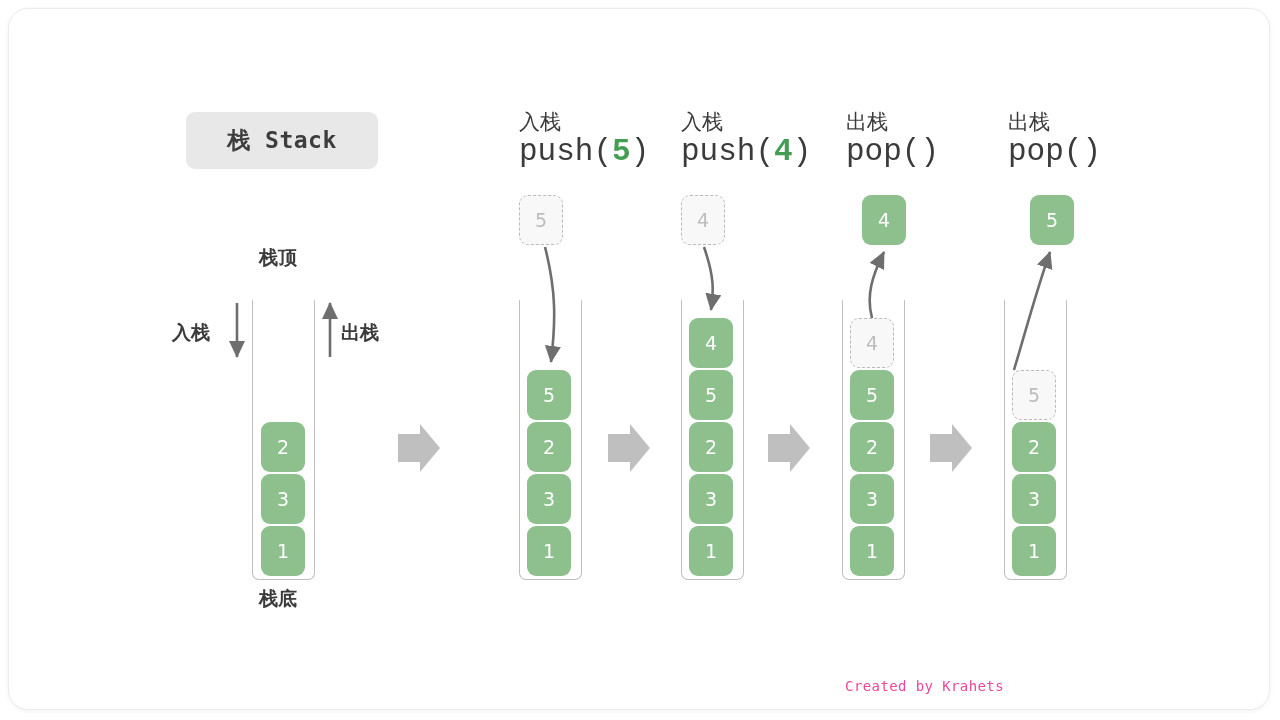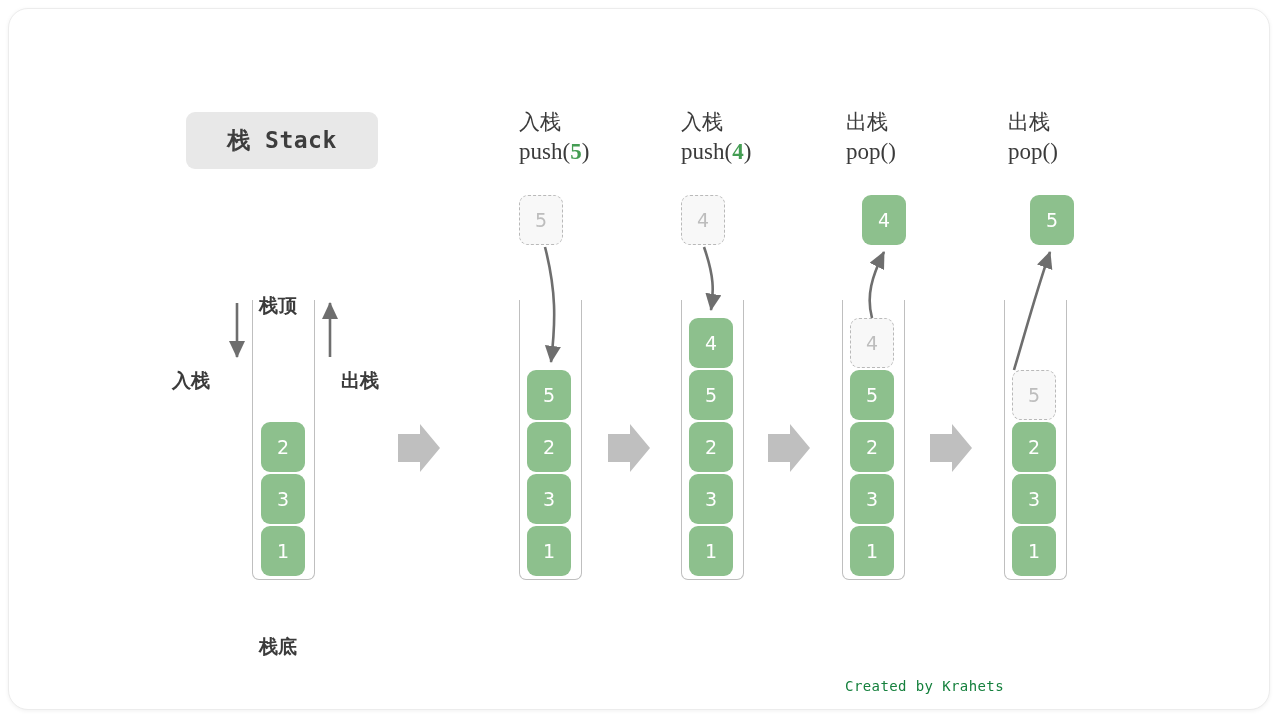--- a/index.html
+++ b/index.html
@@ -55,37 +55,36 @@
   
   .lbl {
     position: absolute;
     color: #3b3b3b;
     white-space: nowrap;
   }
   .lbl-cjk-bold {
     font-size: 19px;
     font-weight: bold;
     font-family: "DejaVu Sans", "Liberation Sans", sans-serif;
-    margin-top: 48px;
   }
   .op-title {
     position: absolute;
     white-space: nowrap;
     color: #3b3b3b;
   }
   .op-title .cjk {
     display: block;
     font-size: 21px;
     font-family: "DejaVu Sans", "Liberation Sans", sans-serif;
     line-height: 28px;
   }
   .op-title .code {
     display: block;
-    font-size: 23px;
-    font-family: Liberation Serif, serif;
+    font-size: 31px;
+    font-family: Liberation Mono, monospace;
     line-height: 32px;
     color: #3b3b3b;
   }
   .op-title .code .arg {
     color: #449d53;
     font-weight: bold;
   }
 
   
   .stack-box {
@@ -126,21 +125,21 @@
     height: 720px;
     pointer-events: none;
   }
 
   .footer {
     position: absolute;
     right: 40px;
     bottom: 26px;
     font-family: "DejaVu Sans Mono", "Liberation Mono", monospace;
     font-size: 14px;
-    color: #15803d;
+    color: #ec4899;
     letter-spacing: 0.4px;
   }
 </style>
 </head>
 <body>
 
 <div id="canvas">
   <div class="card"></div>
 
   <div class="title-badge">栈 Stack</div>

